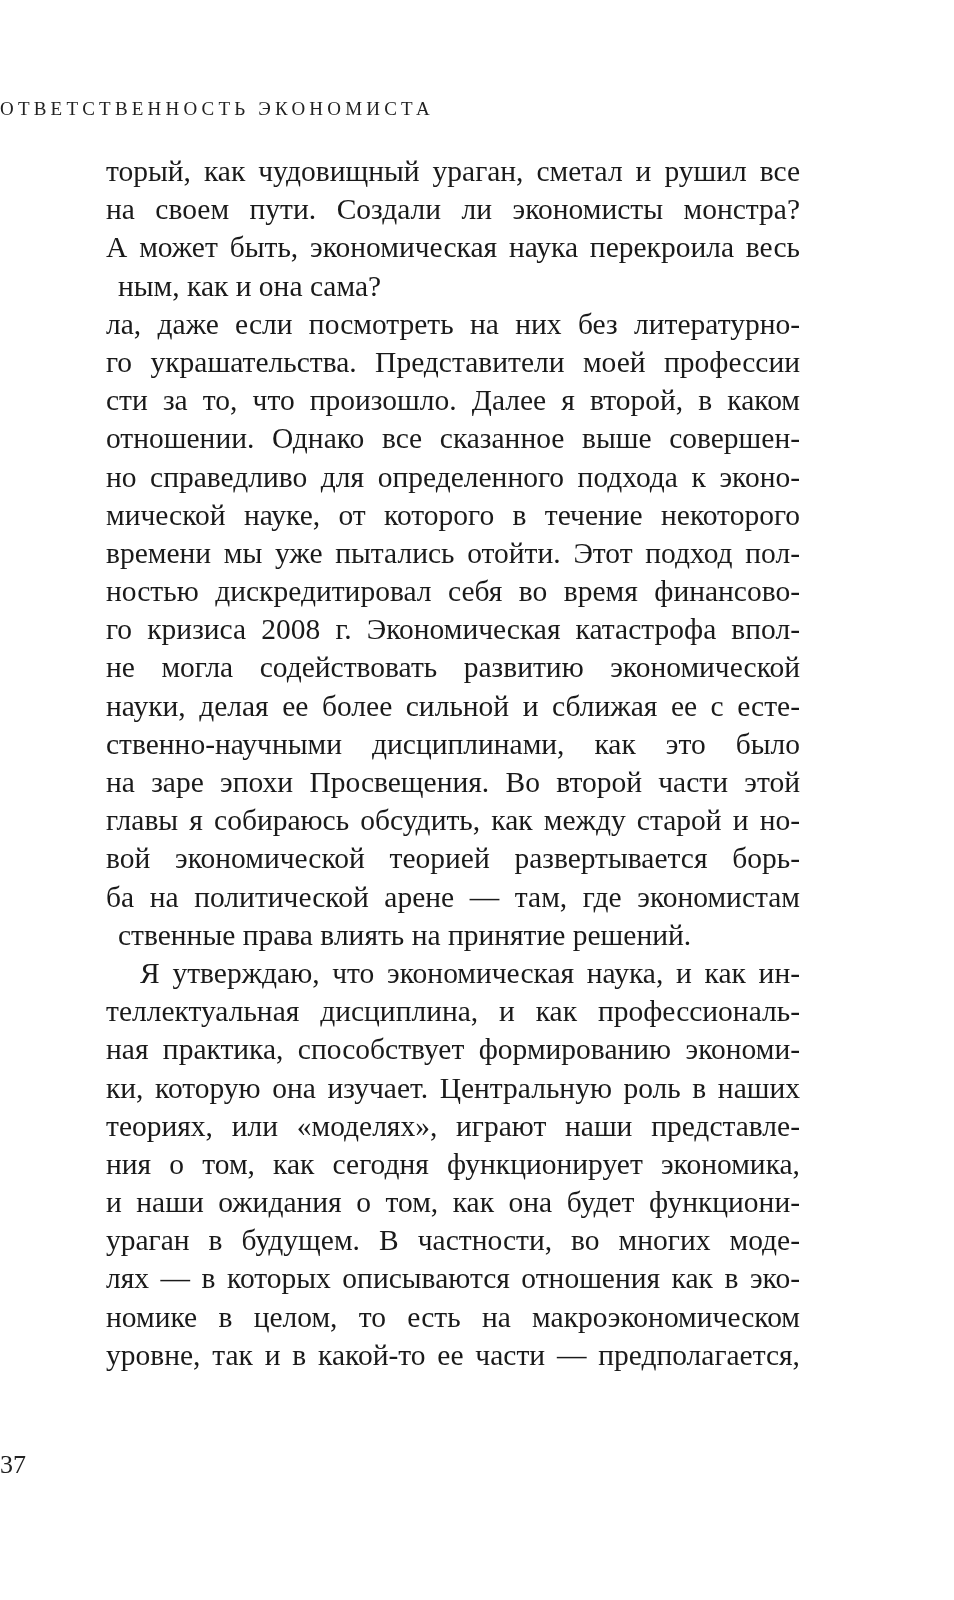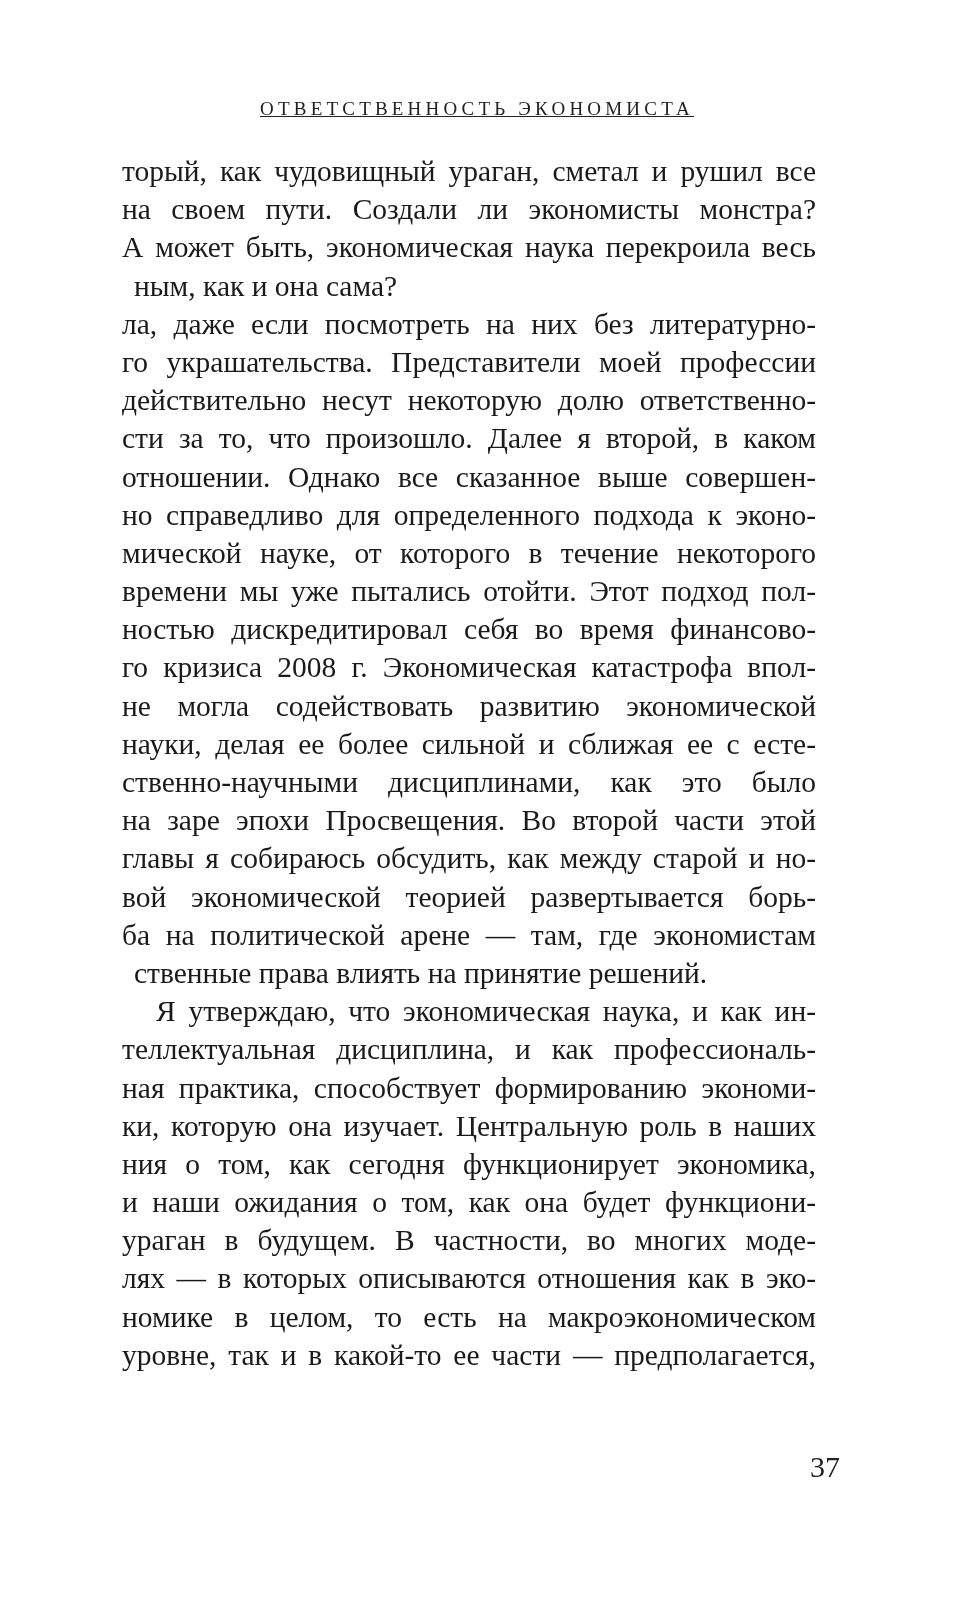--- a/index.html
+++ b/index.html
@@ -13,87 +13,85 @@
       position: relative;
       overflow: hidden;
       color: #1a1a1a;
       font-family: "Liberation Serif", "DejaVu Serif", serif;
     }
     .running-head {
       position: absolute;
       top: 98px;
       left: 0;
       width: 954px;
-      text-align: center;
       font-size: 19px;
       letter-spacing: 4.2px;
       text-transform: uppercase;
       color: #222;
-      text-decoration: underline;
     }
     .text-block {
       position: absolute;
       top: 152px;
-      left: 122px;
+      left: 106px;
       width: 694px;
     }
     .line {
       height: 38.2px;
       line-height: 38.2px;
       font-size: 29.5px;
       white-space: nowrap;
       text-align: justify;
       text-align-last: justify;
     }
     .line.last {
       text-align-last: left;
       margin-left: 12px;
     }
     .page-number {
       position: absolute;
       top: 1450px;
       left: 0;
       width: 840px;
-      text-align: right;
-      font-size: 30px;
+      text-align: left;
+      font-size: 26px;
       color: #222;
     }
   </style>
 </head>
 <body>
 
 <div class="running-head">ОТВЕТСТВЕННОСТЬ ЭКОНОМИСТА</div>
 
 <div class="text-block">
   <div class="line">торый, как чудовищный ураган, сметал и рушил все</div>
   <div class="line">на своем пути. Создали ли экономисты монстра?</div>
   <div class="line">А может быть, экономическая наука перекроила весь</div>
   <div class="line last">ным, как и она сама?</div>
   <div class="line">ла, даже если посмотреть на них без литературно-</div>
   <div class="line">го украшательства. Представители моей профессии</div>
-  <div class="line">действительно несут некоторую долю ответственно-</div>
   <div class="line">сти за то, что произошло. Далее я второй, в каком</div>
   <div class="line">отношении. Однако все сказанное выше совершен-</div>
   <div class="line">но справедливо для определенного подхода к эконо-</div>
   <div class="line">мической науке, от которого в течение некоторого</div>
   <div class="line">времени мы уже пытались отойти. Этот подход пол-</div>
   <div class="line">ностью дискредитировал себя во время финансово-</div>
   <div class="line">го кризиса 2008 г. Экономическая катастрофа впол-</div>
   <div class="line">не могла содействовать развитию экономической</div>
   <div class="line">науки, делая ее более сильной и сближая ее с есте-</div>
   <div class="line">ственно-научными дисциплинами, как это было</div>
   <div class="line">на заре эпохи Просвещения. Во второй части этой</div>
   <div class="line">главы я собираюсь обсудить, как между старой и но-</div>
   <div class="line">вой экономической теорией развертывается борь-</div>
   <div class="line">ба на политической арене — там, где экономистам</div>
   <div class="line last">ственные права влиять на принятие решений.</div>
   <div class="line" style="padding-left:34px;width:660px">Я утверждаю, что экономическая наука, и как ин-</div>
   <div class="line">теллектуальная дисциплина, и как профессиональ-</div>
   <div class="line">ная практика, способствует формированию экономи-</div>
   <div class="line">ки, которую она изучает. Центральную роль в наших</div>
+  <div class="line">теориях, или «моделях», играют наши представле-</div>
   <div class="line">ния о том, как сегодня функционирует экономика,</div>
   <div class="line">и наши ожидания о том, как она будет функциони-</div>
   <div class="line">ураган в будущем. В частности, во многих моде-</div>
   <div class="line">лях — в которых описываются отношения как в эко-</div>
   <div class="line">номике в целом, то есть на макроэкономическом</div>
   <div class="line">уровне, так и в какой-то ее части — предполагается,</div>
 </div>
 
 <div class="page-number">37</div>
 

